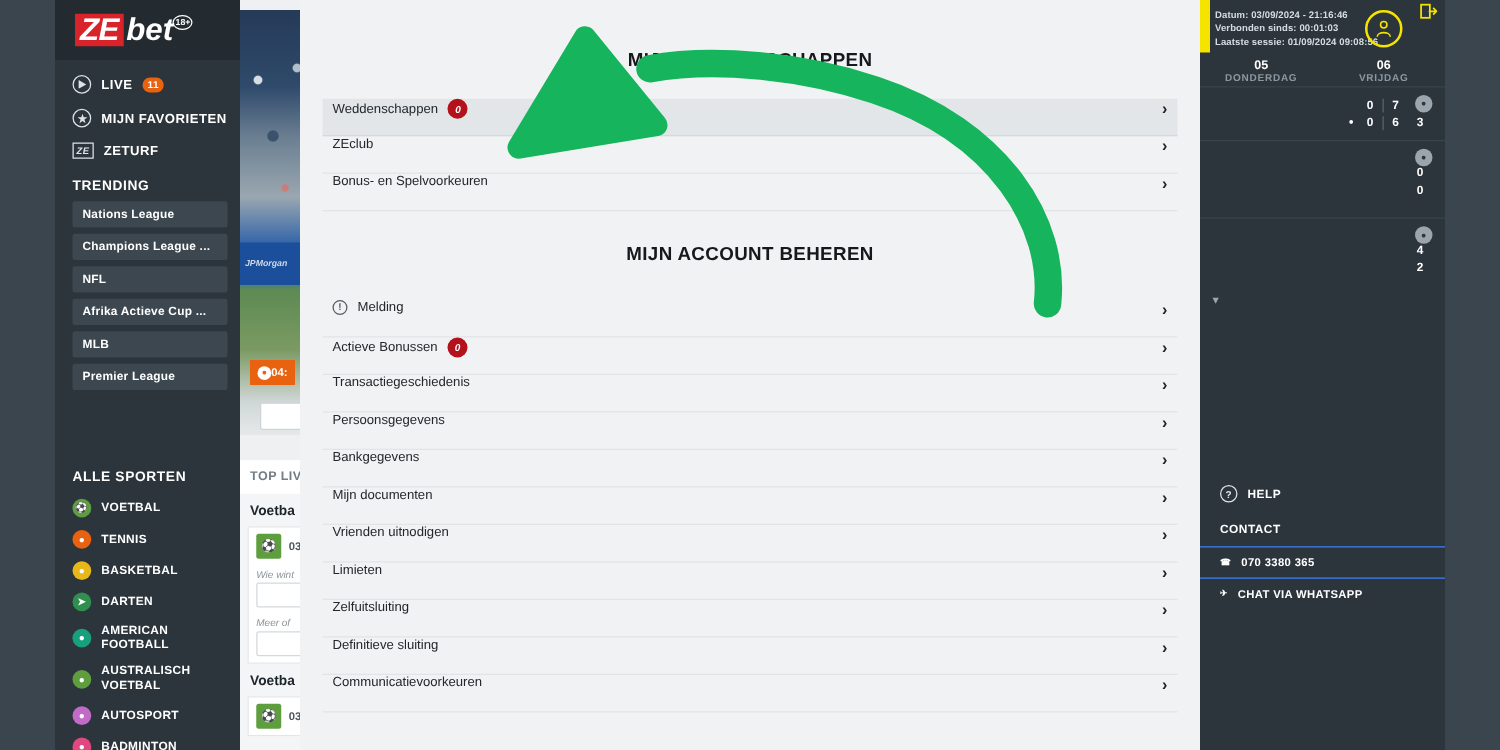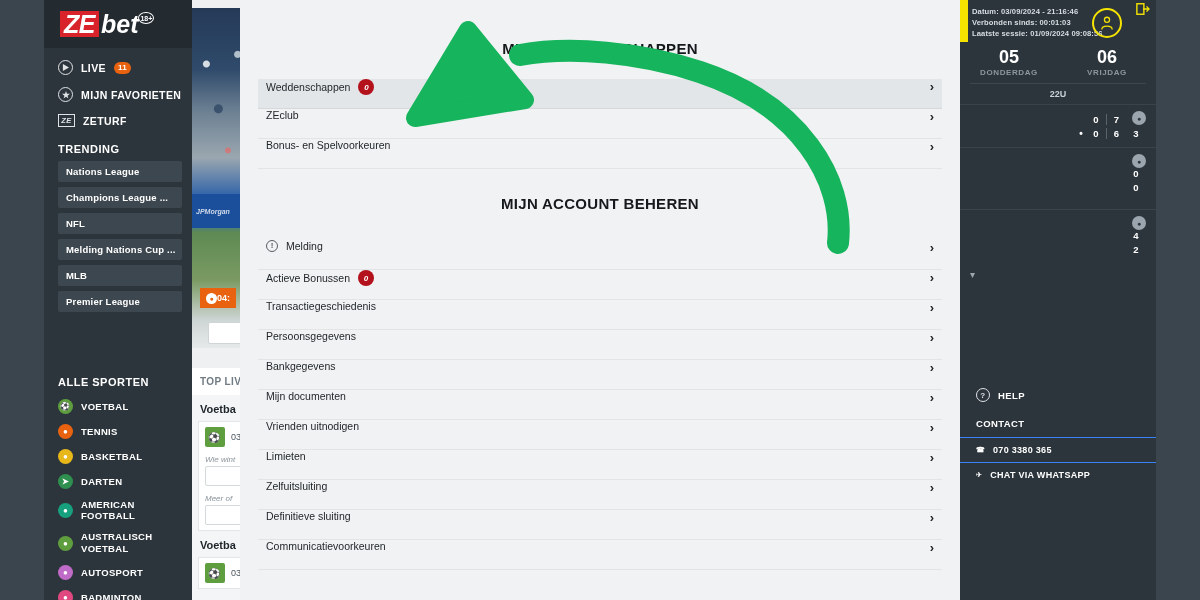--- a/index.html
+++ b/index.html
@@ -139,21 +139,21 @@
     background: #fff; color: #707b84; font-size: 10px; font-weight: 700;
     letter-spacing: .4px; padding: 8px 0 8px 8px;
   }
   .tl-title { font-size: 11px; font-weight: 700; color: #1d242a; padding: 8px 0 6px 8px; }
   .tl-card { background: #fff; margin: 0 6px 0 6px; border: 1px solid #e3e6e8; }
   .tl-row { display: flex; align-items: center; gap: 6px; padding: 5px 6px; }
   .tl-ico {
     width: 20px; height: 20px; background: #5f9e3f; border-radius: 2px;
     display:flex; align-items:center; justify-content:center; color:#fff; font-size:10px;
   }
-  .tl-time { font-size: 9px; color: #4b555d; font-weight: 400; }
+  .tl-time { font-size: 9px; color: #4b555d; font-weight: 700; }
   .tl-lab { font-size: 8px; color: #8b949b; font-style: italic; padding: 3px 6px 2px; }
   .tl-odd {
     border: 1px solid #d4d9dc; border-radius: 2px; margin: 0 6px 5px;
     height: 20px; display:flex; align-items:center; justify-content:center;
     font-size: 9.5px; font-weight: 700; color:#2f3a42;
   }
 
   
   .right-panel {
     position: absolute; left: 960px; top: 0; width: 196px; height: 600px;
@@ -164,21 +164,21 @@
   .session-line { color: #d6dde2; font-size: 7.6px; font-weight: 700; line-height: 11px; letter-spacing: .1px; }
   .avatar-ico {
     position: absolute; right: 34px; top: 8px; width: 30px; height: 30px;
     border-radius: 50%; border: 2px solid #f5e400;
     display: flex; align-items: center; justify-content: center; color: #f5e400;
   }
   .logout-ico { position: absolute; right: 6px; top: 2px; color: #f5e400; }
 
   .day-row { display: flex; padding: 4px 0 2px; }
   .day-col { flex: 1; text-align: center; }
-  .day-num { color: #fff; font-size: 18px; font-weight: 700; }
+  .day-num { color: #fff; font-size: 10px; font-weight: 700; }
   .day-name { color: #8c979f; font-size: 8px; font-weight: 700; letter-spacing: .6px; }
   .hour-row {
     border-top: 1px solid #3d474f; margin: 4px 10px 0;
     text-align: center; color: #c9d1d7; font-size: 9px; font-weight: 700; padding: 5px 0;
   }
 
   .match-card { border-top: 1px solid #39434a; padding: 6px 10px 8px; position: relative; }
   .match-ball {
     position: absolute; right: 10px; top: 6px; width: 14px; height: 14px;
     border-radius: 50%; background: #9aa5ad; color: #2d353c;
@@ -281,21 +281,21 @@
         <span class="sq">ZE</span>
         <span>ZETURF</span>
       </div>
     </div>
 
     <div class="sec-title">TRENDING</div>
     <div>
       <div class="trend-btn">Nations League</div>
       <div class="trend-btn">Champions League ...</div>
       <div class="trend-btn">NFL</div>
-      <div class="trend-btn">Melding Nations Cup ...</div>
+      <div class="trend-btn">Afrika Actieve Cup ...</div>
       <div class="trend-btn">MLB</div>
       <div class="trend-btn">Premier League</div>
     </div>
   </div>
 
   <div class="sports-block">
     <div class="sec-title">ALLE SPORTEN</div>
     <div class="sport-row">
       <span class="sport-ico" style="background:#5f9e3f">⚽</span>
       <span>VOETBAL</span>
@@ -388,21 +388,20 @@
     <div class="day-row">
       <div class="day-col">
         <div class="day-num">05</div>
         <div class="day-name">DONDERDAG</div>
       </div>
       <div class="day-col">
         <div class="day-num">06</div>
         <div class="day-name">VRIJDAG</div>
       </div>
     </div>
-    <div class="hour-row">22U</div>
 
     <div>
       <div class="match-card">
         <span class="match-ball">●</span>
         <div class="score-line">
           <span class="dot"></span>
           <span class="cell">0</span>
           <span class="cell sep">7</span>
           <span class="cell">3</span>
         </div>

